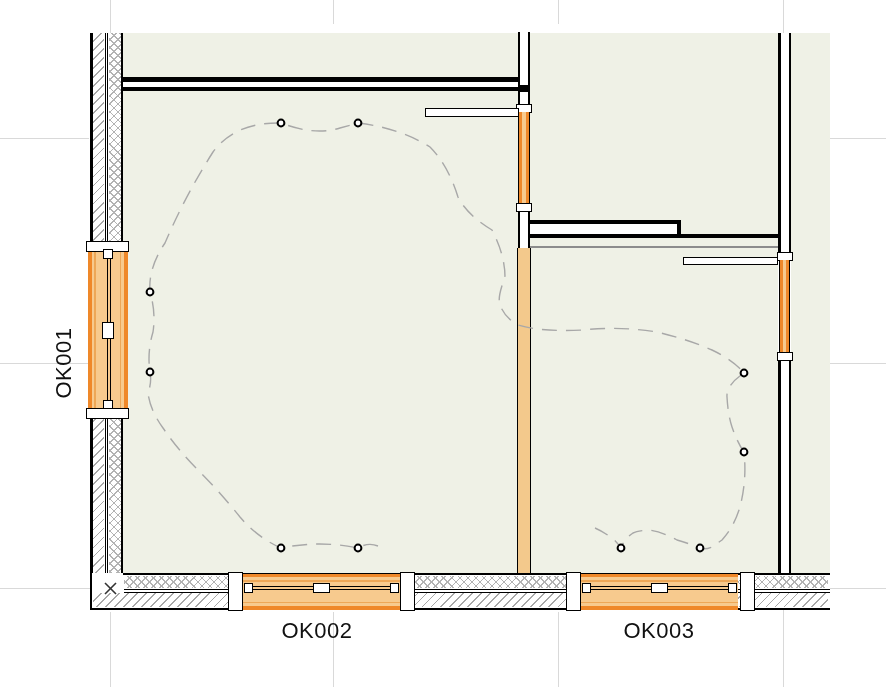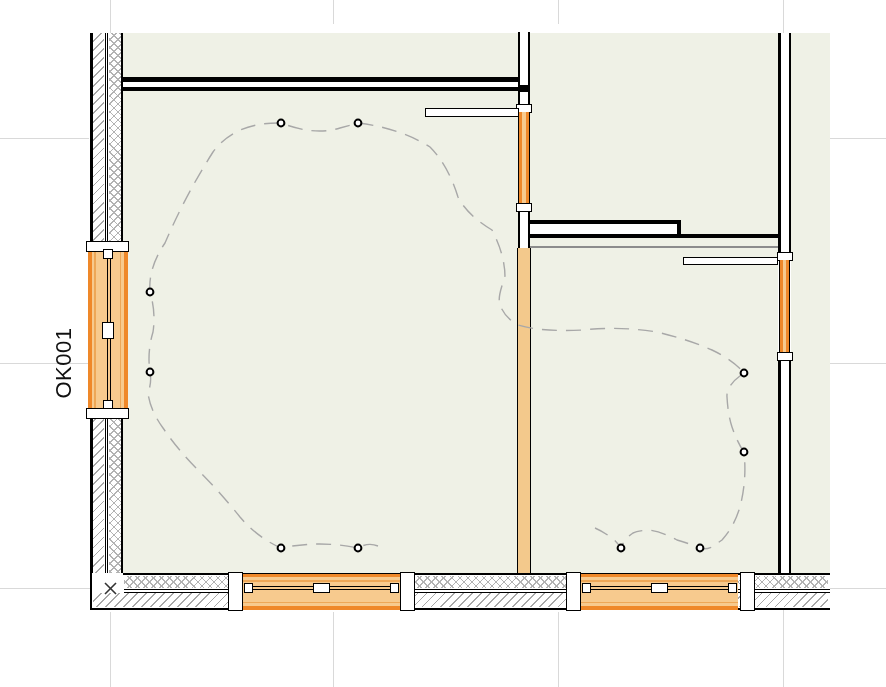--- a/index.html
+++ b/index.html
@@ -144,20 +144,22 @@
     <div class="cap" style="left:566px;top:572px;width:14.5px;height:39px"></div>
     <div class="winbodyh" style="left:580.5px;top:573.5px;width:157.5px;height:36.5px"></div>
     <div class="glzh" style="left:582px;top:585.5px;width:154.5px;height:4.5px"></div>
     <div class="sq" style="left:582px;top:583px;width:9px;height:9.5px"></div>
     <div class="sq" style="left:650.5px;top:583px;width:17px;height:9.5px"></div>
     <div class="sq" style="left:727.5px;top:583px;width:9px;height:9.5px"></div>
     <div class="cap" style="left:740px;top:572px;width:14.5px;height:39px"></div>
   </div>
 
   <div class="lbl" style="left:4px;top:351px;transform:rotate(-90deg);">OK001</div>
+  <div class="lbl" style="left:257px;top:619px;">OK002</div>
+  <div class="lbl" style="left:599px;top:619px;">OK003</div>
 
   <svg width="886" height="687" viewBox="0 0 886 687">
     <path d="M378,546 Q368,542 358,548 Q320,540 281,548 Q258,538 240,517 Q220,492 198,470 Q178,450 163,428 Q150,410 148,393 Q152,382 150,372 Q147,352 153,332 Q156,312 150,292 Q148,268 165,243 Q185,196 213,152 Q235,122 281,123 Q315,136 340,128 L358,123 Q400,128 430,147 Q448,165 458,197 Q467,215 492,230 Q505,255 505,277 Q497,298 500,305 Q505,318 518,325 Q540,332 583,330 Q620,326 657,332 Q690,340 712,350 Q733,360 744,373 Q726,385 727,397 Q728,415 732,427 Q738,444 744,452 Q747,480 740,507 Q734,527 722,540 L712,547 Q705,550 700,548 Q685,542 677,540 Q660,531 648,530 Q637,531 633,533 Q625,538 621,548 Q616,541 612,538 Q602,531 595,528" fill="none" stroke="#a8a8a8" stroke-width="1.4" stroke-dasharray="15 9" stroke-linejoin="round"></path>
     <g stroke="#333" stroke-width="1.6">
       <line x1="105" y1="583" x2="116" y2="594"></line>
       <line x1="105" y1="594" x2="116" y2="583"></line>
     </g>
     <g fill="#ffffff" stroke="#000" stroke-width="2">
       <circle cx="281" cy="123" r="3.4"></circle>
       <circle cx="358" cy="123" r="3.4"></circle>

